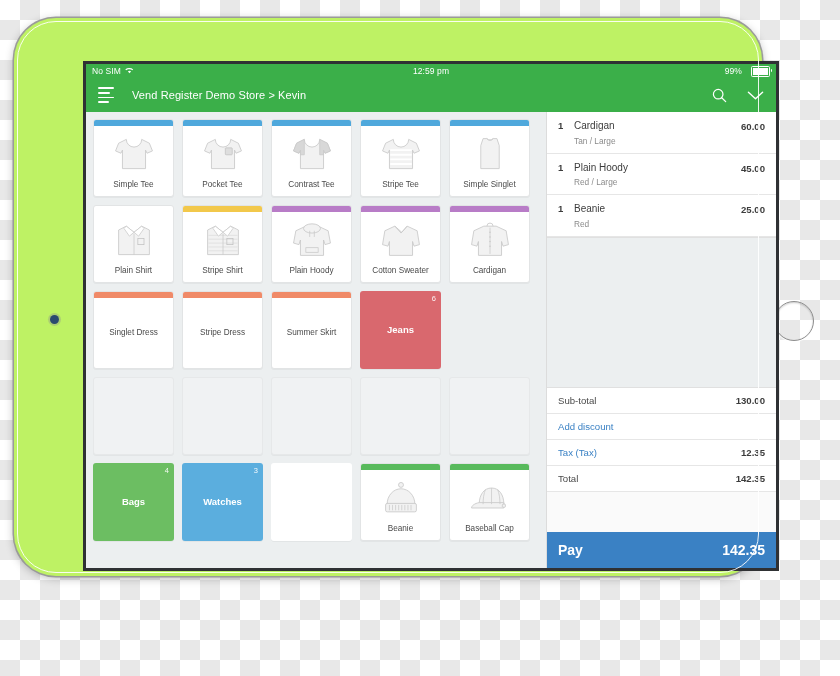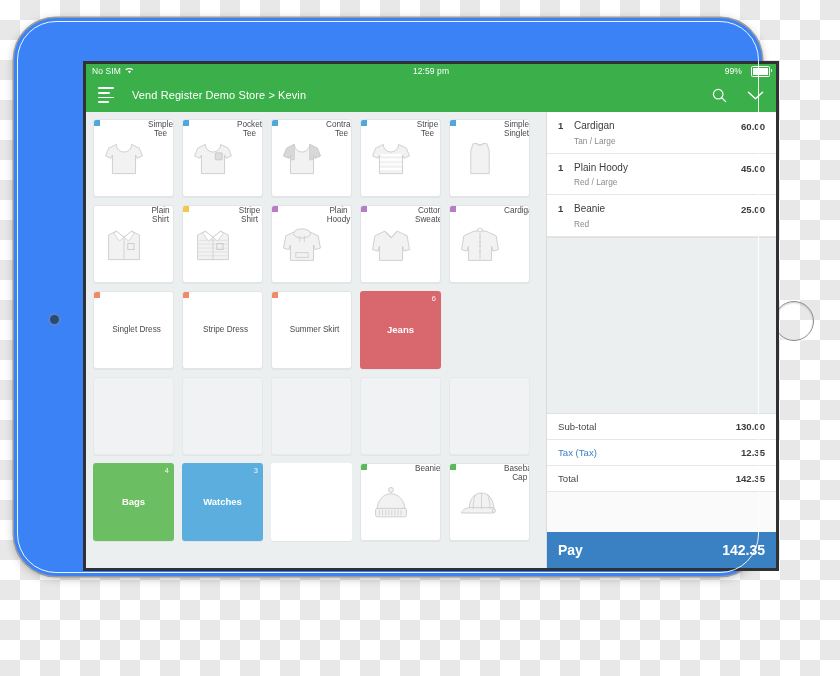--- a/index.html
+++ b/index.html
@@ -10,21 +10,21 @@
     background-image:
       linear-gradient(45deg,#e8e8e8 25%,transparent 25%,transparent 75%,#e8e8e8 75%),
       linear-gradient(45deg,#e8e8e8 25%,transparent 25%,transparent 75%,#e8e8e8 75%);
     background-size:40px 40px;
     background-position:0 0,20px 20px;
   }
 
   
   #tablet{
     position:absolute;left:14px;top:18px;width:748px;height:558px;
-    background:#3b82f6;border-radius:42px;
+    background:#bef264;border-radius:42px;
     box-shadow:0 0 0 1.5px #9a9a9a, 0 2px 10px rgba(0,0,0,.30);
   }
   #tablet::after{
     content:"";position:absolute;inset:3px;border-radius:39px;
     border:1px solid rgba(255,255,255,.9);pointer-events:none;
   }
   #camera{
     position:absolute;left:36px;top:297px;width:9px;height:9px;border-radius:50%;
     background:#2b4a6f;box-shadow:0 0 0 2px rgba(140,140,140,.35);
   }
@@ -72,21 +72,21 @@
   
   #content{display:flex;height:456px;}
   #grid-pane{width:460px;padding:7px 0 0 7px;box-sizing:border-box;background:#eceff0;}
   #cart-pane{flex:1;background:#fafafa;display:flex;flex-direction:column;border-left:1px solid #dcdcdc;}
 
   
   .grid-row{display:flex;gap:8px;margin-bottom:8px;}
   .tile{
     width:81px;height:78px;border-radius:3px;position:relative;
     background:#fff;border:1px solid #e2e4e5;box-sizing:border-box;overflow:hidden;
-    display:flex;flex-direction:row;cursor:pointer;
+    display:flex;flex-direction:column;cursor:pointer;
     box-shadow:0 1px 0 rgba(0,0,0,.04);
   }
   .tile .bar{height:6px;flex:0 0 6px;}
   .tile .art{flex:1;display:flex;align-items:center;justify-content:center;padding-top:2px;}
   .tile .art svg{width:48px;height:40px;display:block;}
   .tile .label{
     font-size:8.2px;color:#4a4a4a;text-align:center;padding-bottom:7px;line-height:1.1;
   }
   .tile.noart .label{flex:1;display:flex;align-items:center;justify-content:center;padding-bottom:0;}
   .tile.solid{border:none;align-items:center;justify-content:center;}
@@ -411,20 +411,24 @@
               </div>
               <div class="ci-price">25.00</div>
             </div>
           </div>
         <div id="cart-filler"></div>
         <div id="totals">
           <div class="trow">
             <span class="lbl">Sub-total</span>
             <span class="val">130.00</span>
           </div>
+          <div class="trow link">
+            <span class="lbl">Add discount</span>
+            <span class="val"></span>
+          </div>
           <div class="trow tax">
             <span class="lbl">Tax (Tax)</span>
             <span class="val">12.35</span>
           </div>
           <div class="trow">
             <span class="lbl">Total</span>
             <span class="val">142.35</span>
           </div>
           <div id="pay-button">
             <span class="lbl">Pay</span>

